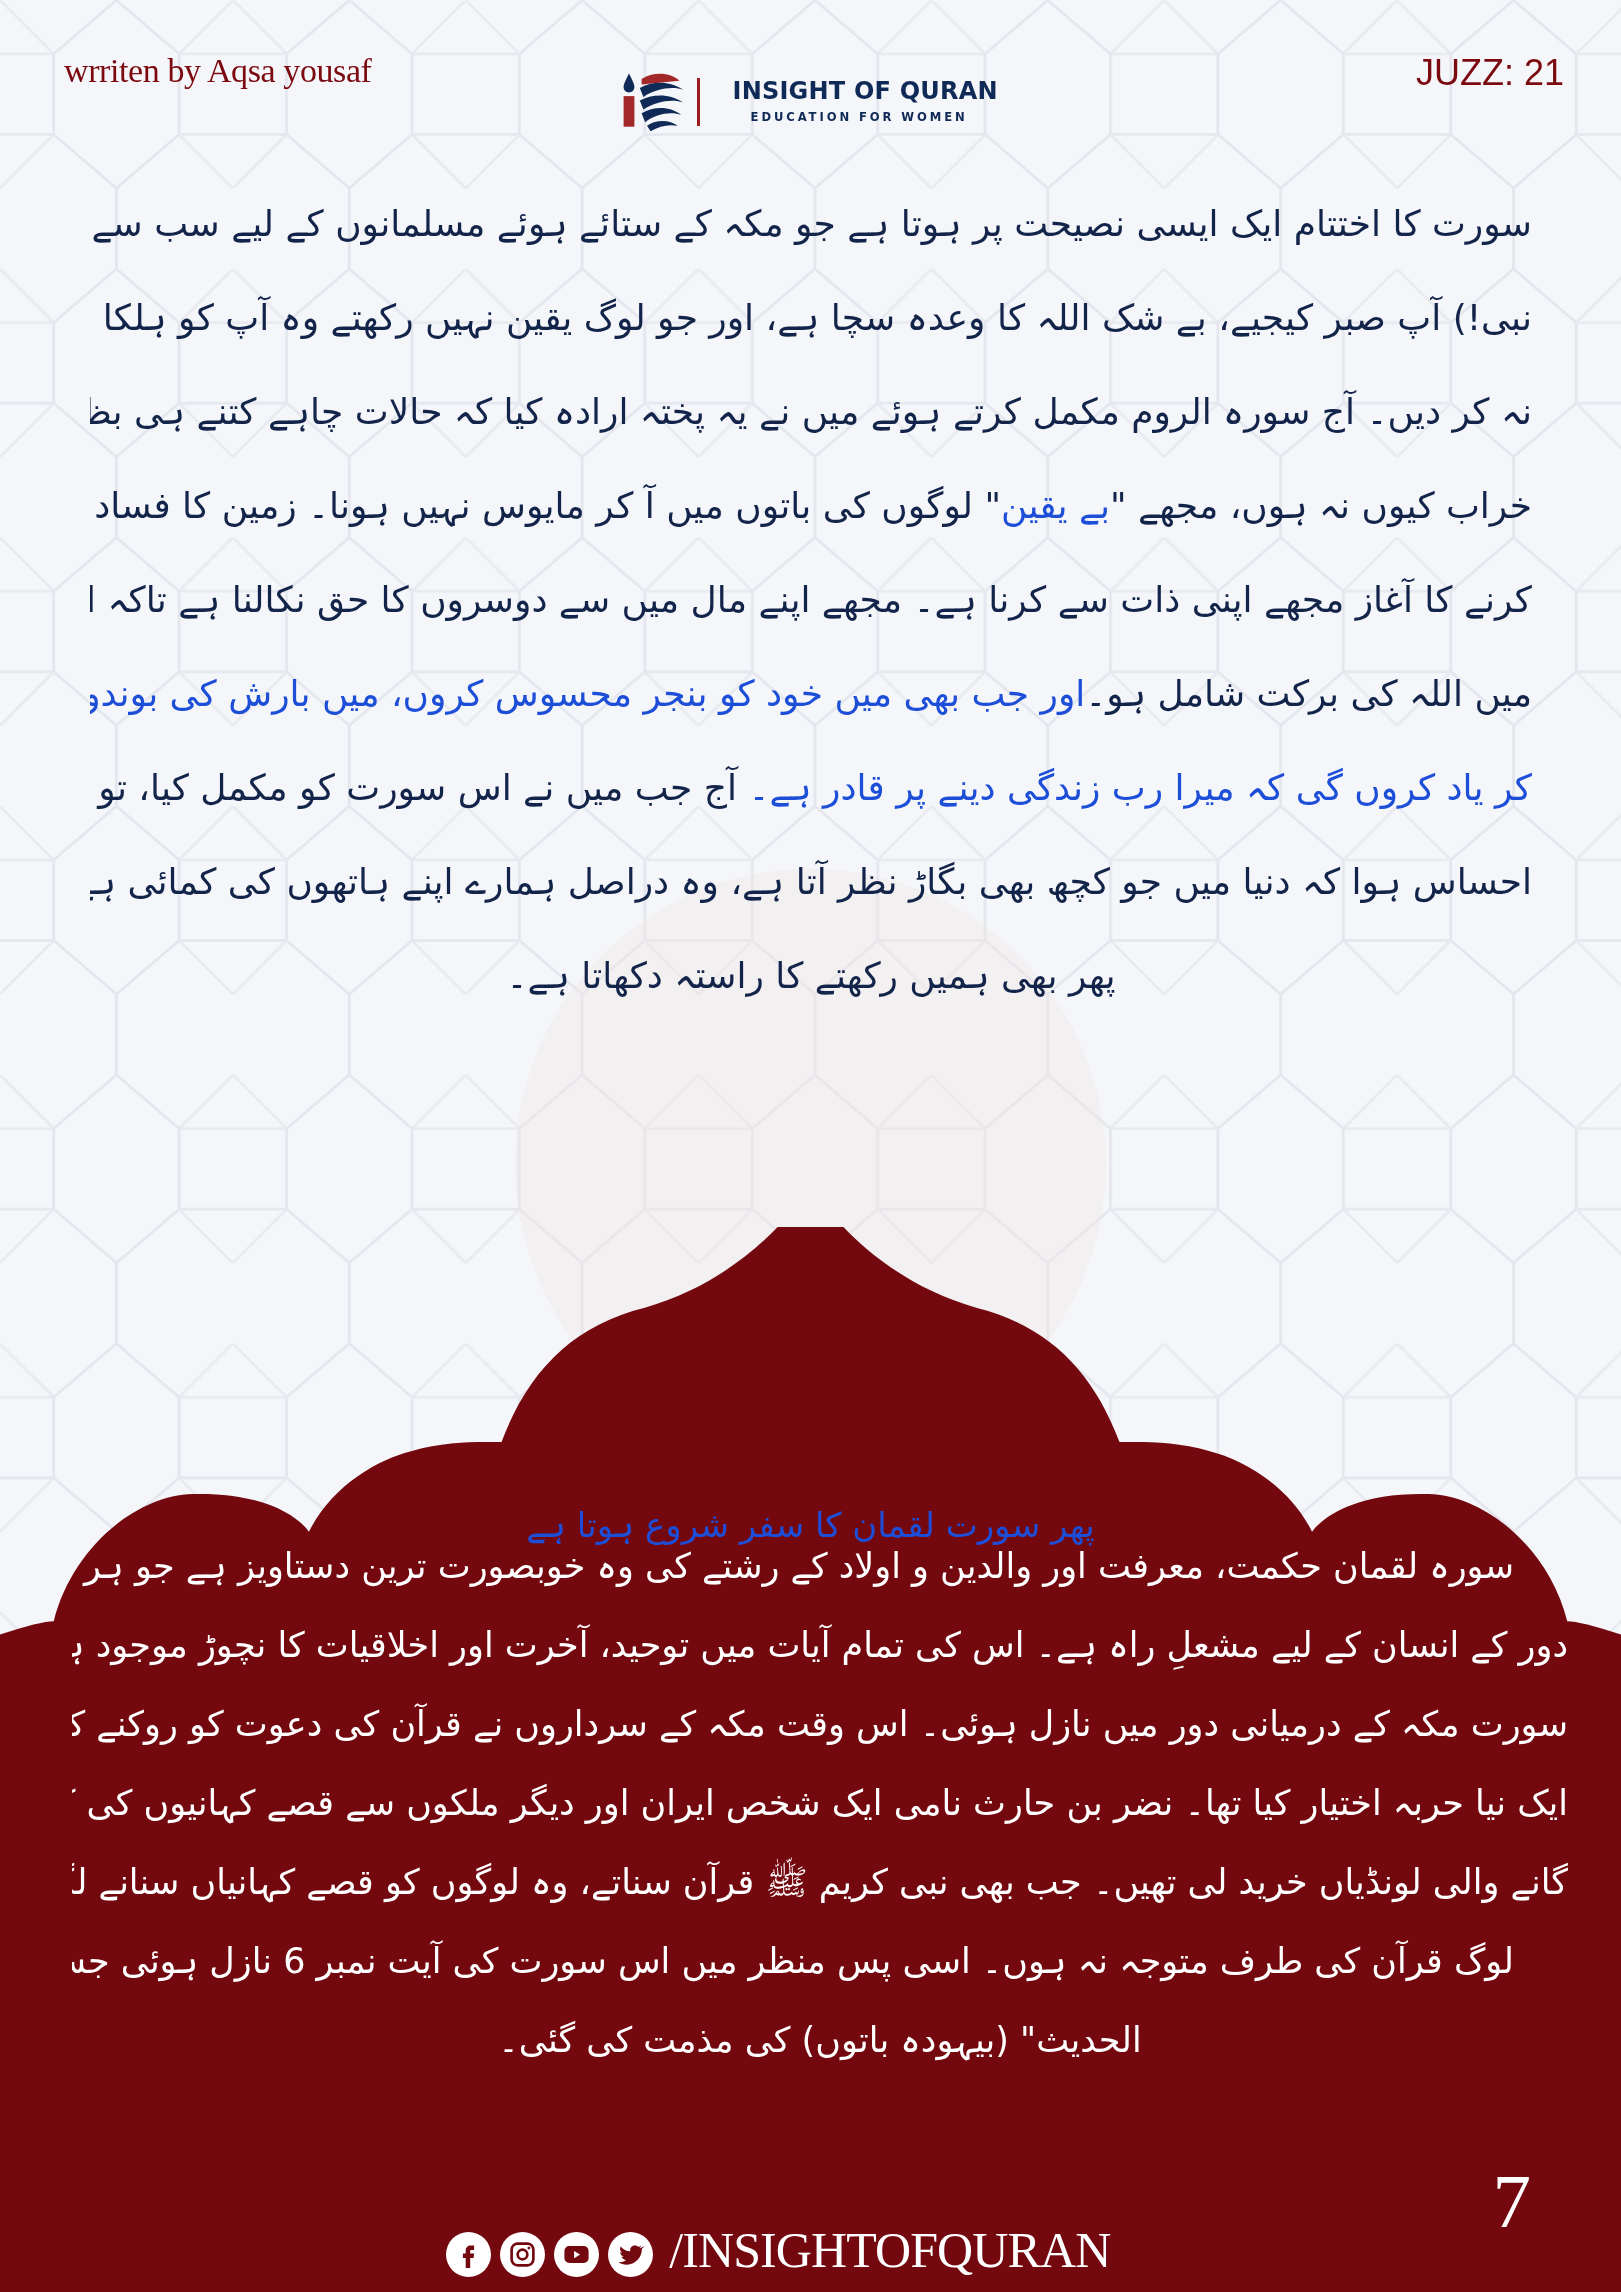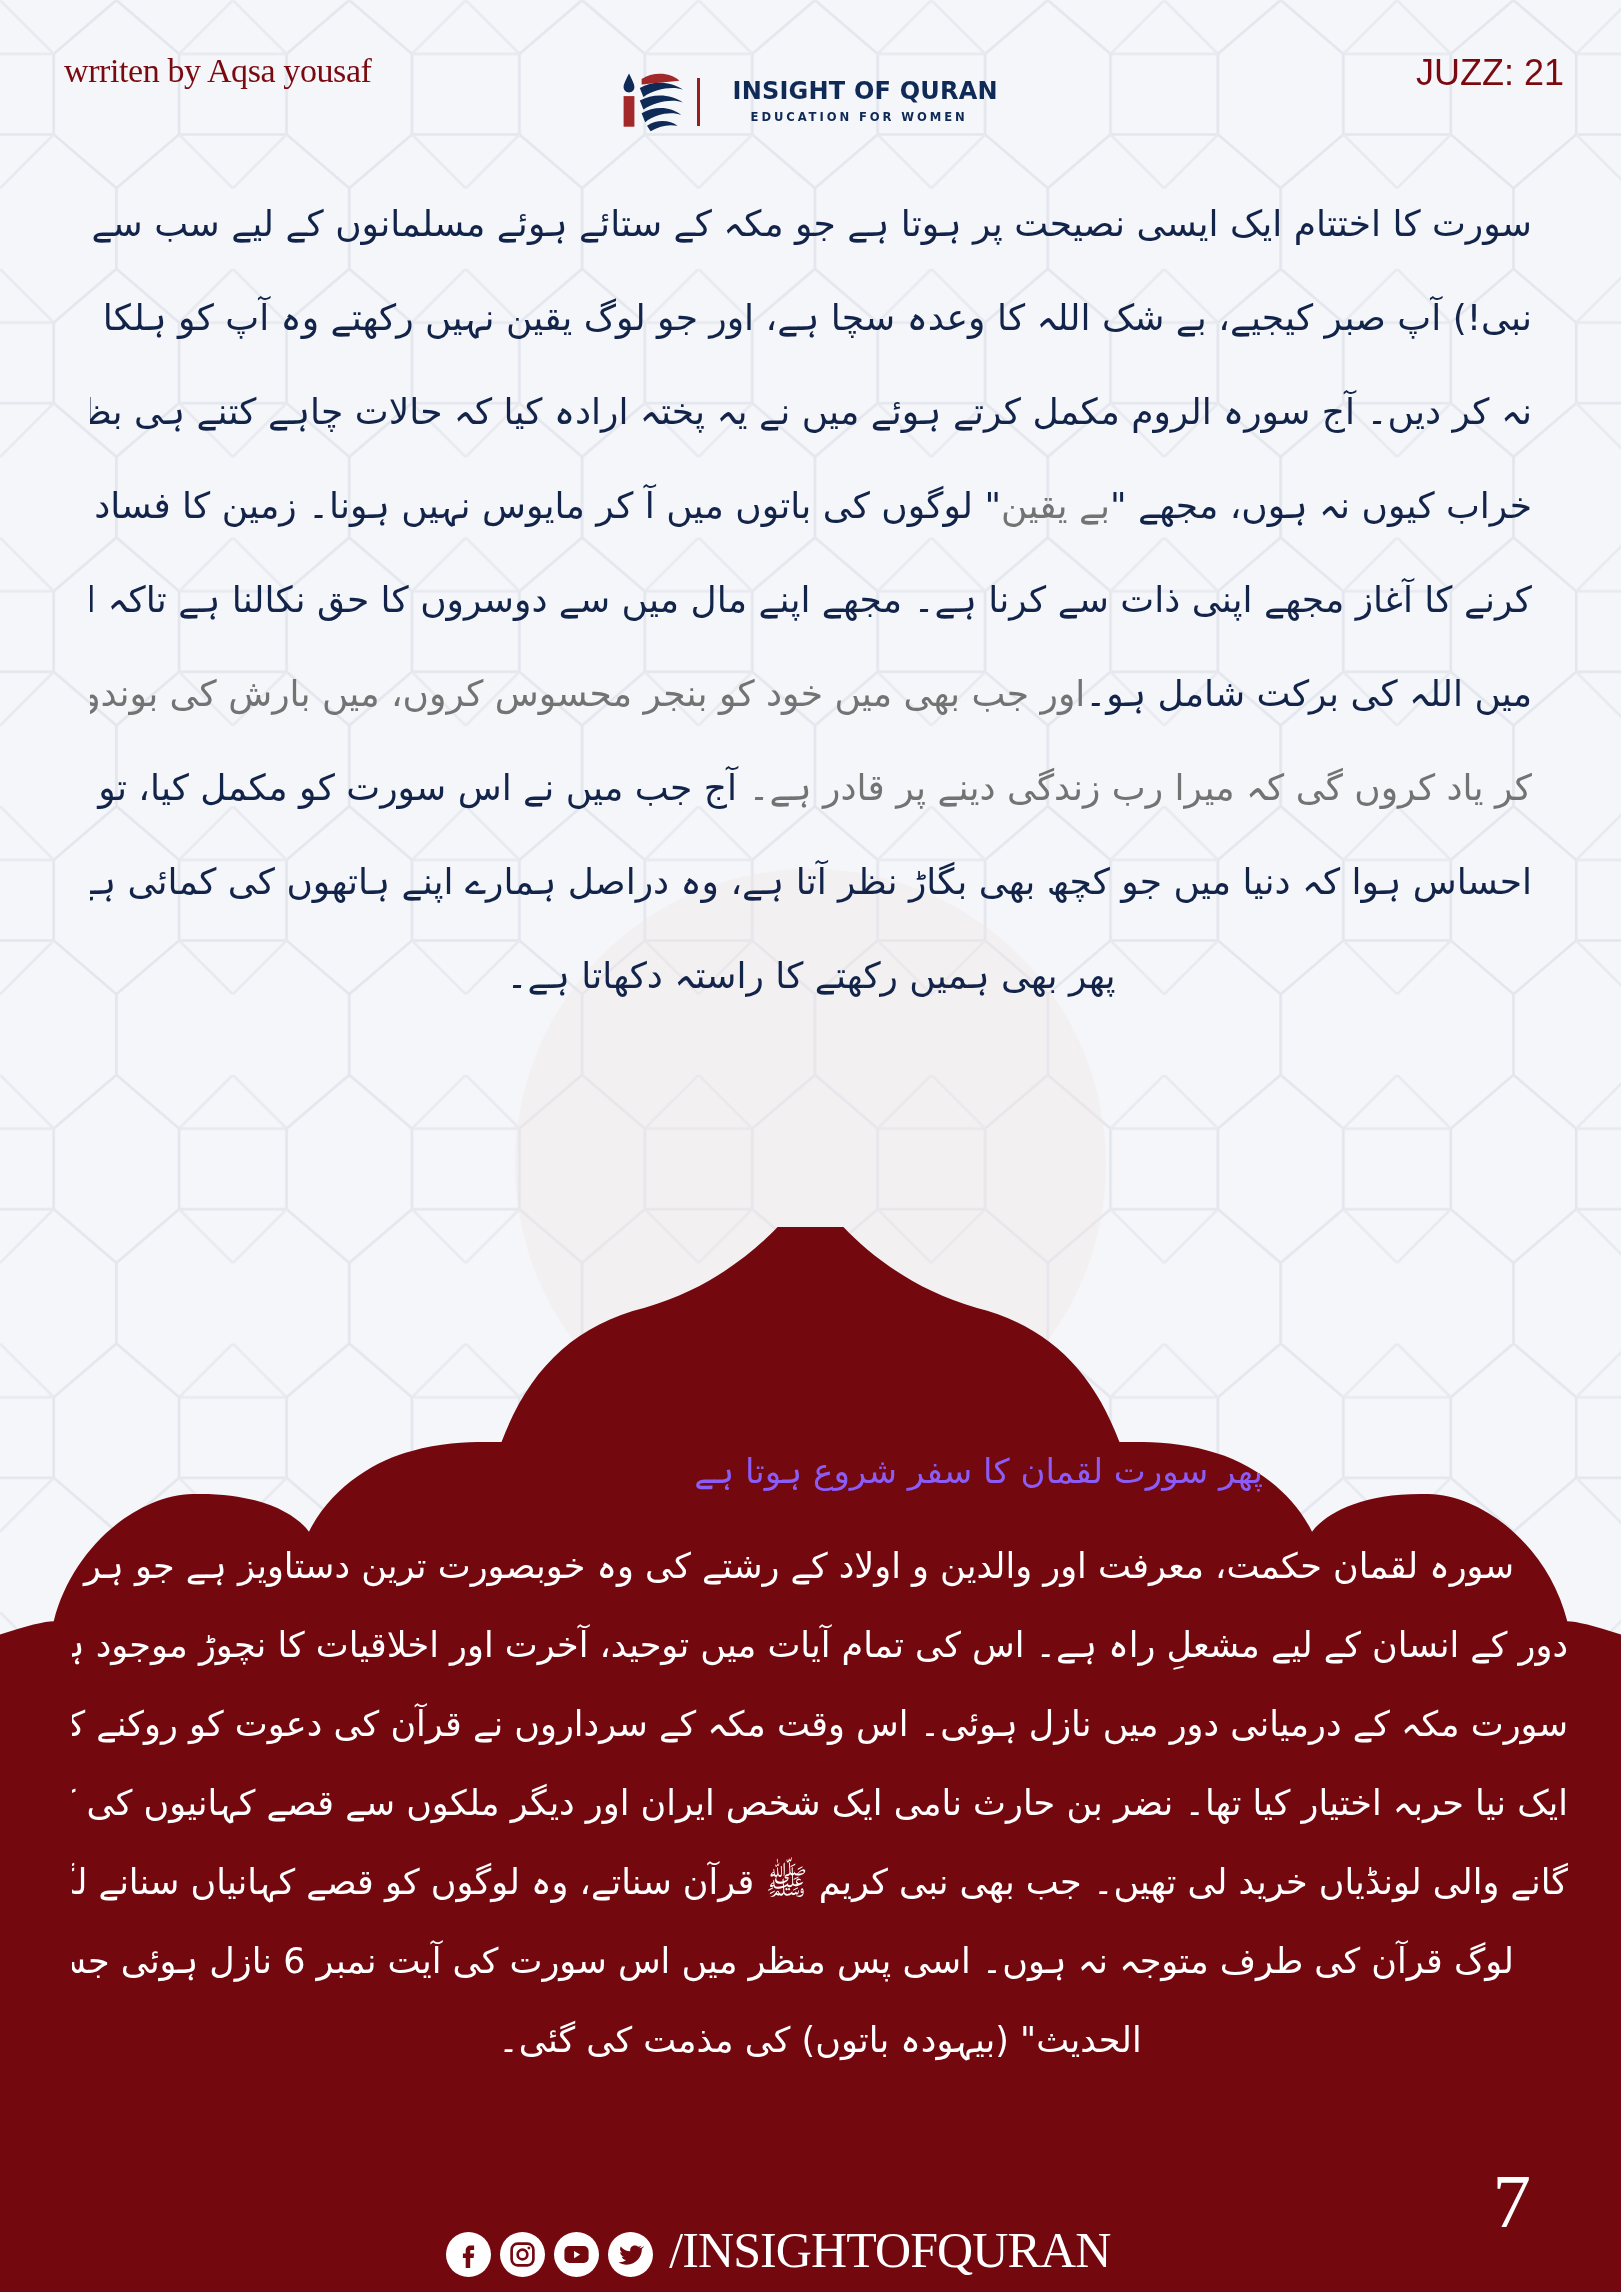--- a/index.html
+++ b/index.html
@@ -100,45 +100,45 @@
       line-height: 94px;
       white-space: nowrap;
       text-align: justify;
       text-align-last: justify;
       overflow: hidden;
     }
     .line.center {
       text-align: center;
       text-align-last: center;
     }
-    .accent { color: #737373; margin-top: 20px; }
+    .accent { color: #1d4ed8; margin-top: 20px; }
     .ayah {
       color: #7d0b12;
       font-family: "DejaVu Sans", sans-serif;
       font-weight: bold;
       font-size: 39px;
     }
     .dome {
       position: absolute;
       left: 0;
       top: 1227px;
       width: 1621px;
       height: 1066px;
       z-index: 1;
     }
     .bottom-heading {
       position: absolute;
       left: 358px;
-      top: 1451px;
+      top: 1505px;
       width: 905px;
-      text-align: right;
+      text-align: center;
       direction: rtl;
       font-family: "DejaVu Sans", sans-serif;
       font-size: 34px;
-      color: #8b5cf6;
+      color: #1d4ed8;
       z-index: 3;
       white-space: nowrap;
     }
     .bottom-text {
       position: absolute;
       left: 72px;
       top: 1527px;
       width: 1496px;
       direction: rtl;
       z-index: 3;

